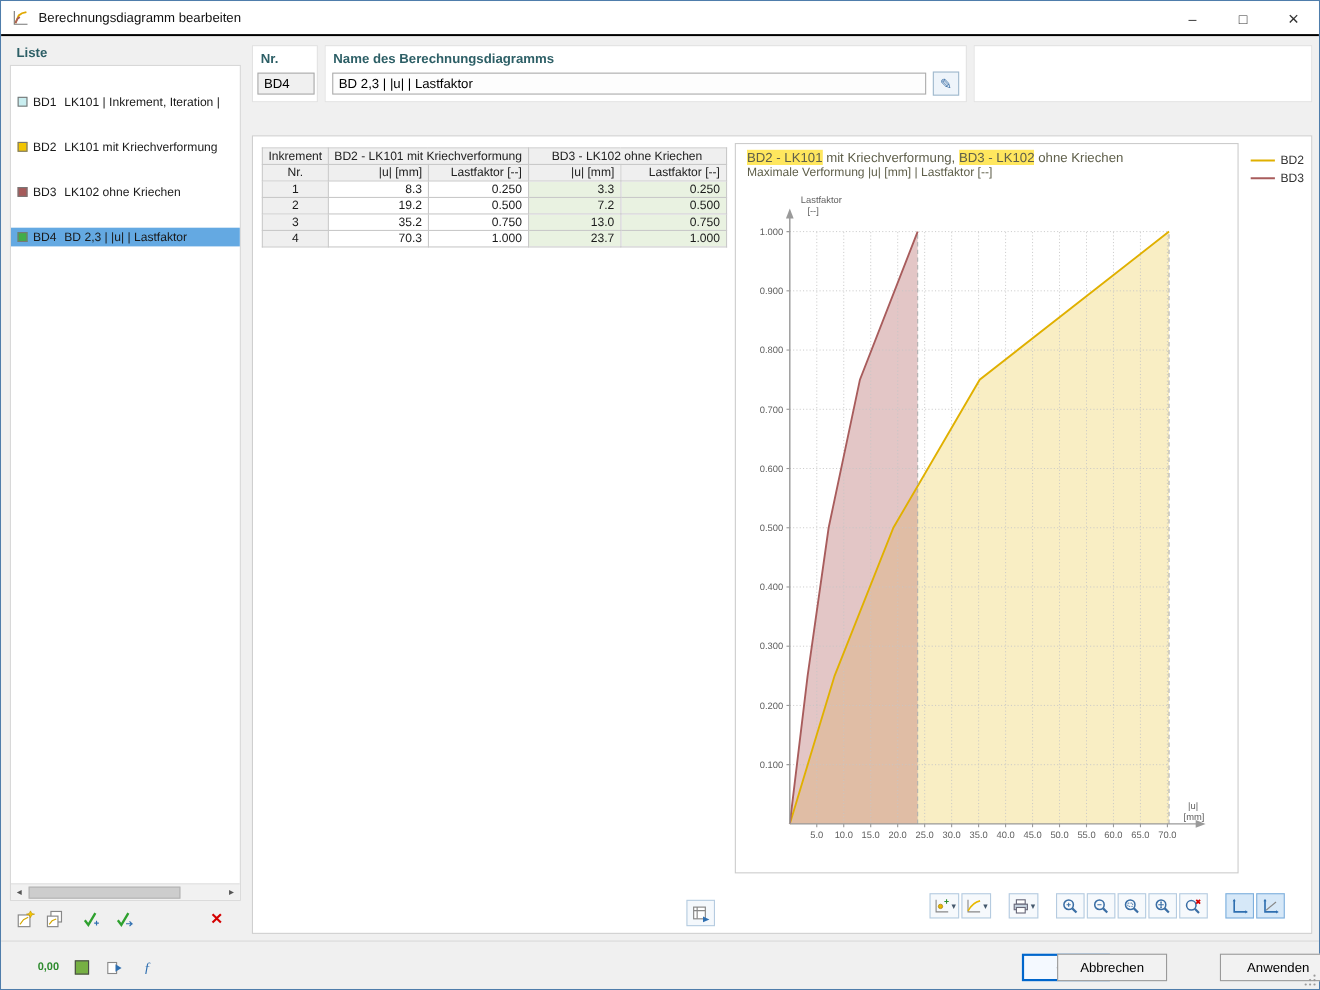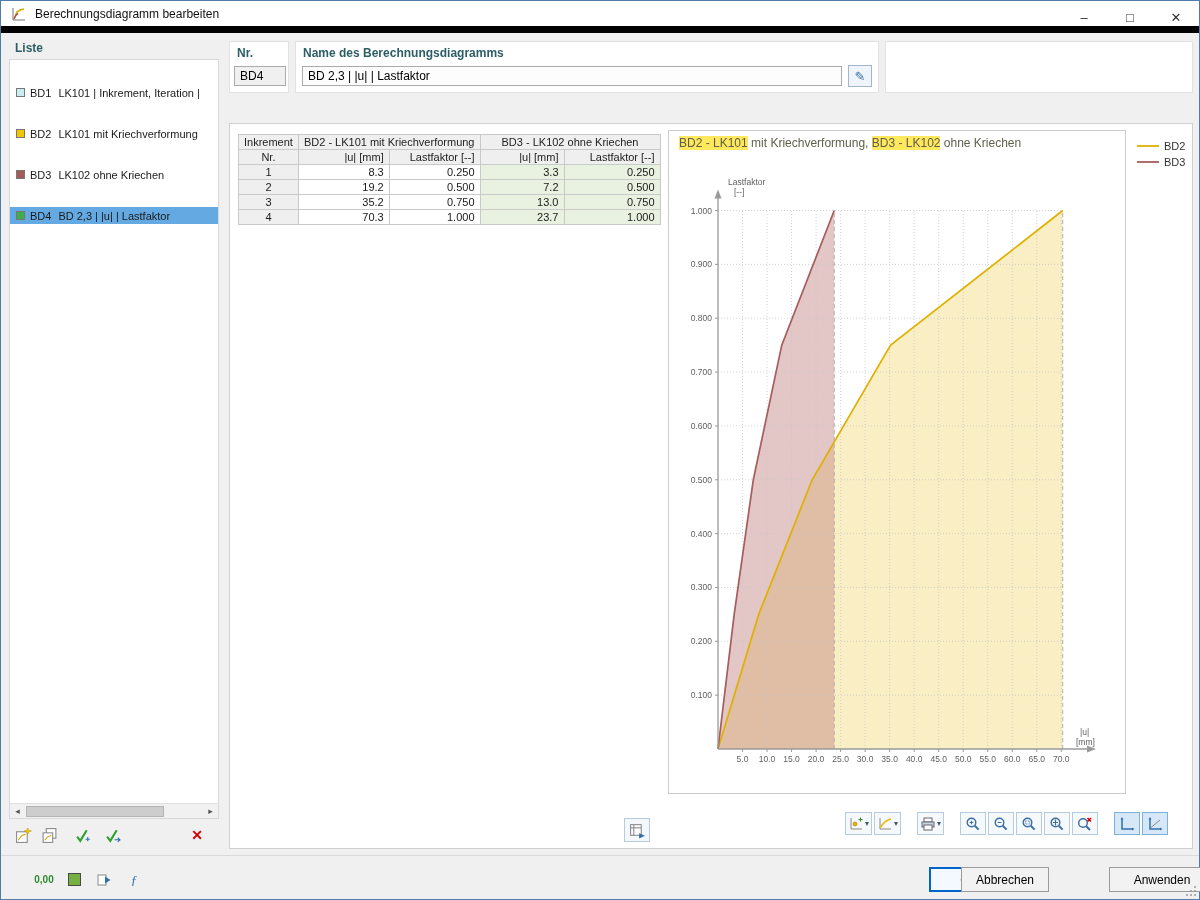--- a/index.html
+++ b/index.html
@@ -2,21 +2,21 @@
 <html><head>
 <meta charset="utf-8">
 <style>
   * { box-sizing: border-box; }
   html,body { margin:0; padding:0; width:1200px; height:900px; overflow:hidden;
               font-family:"Liberation Sans", sans-serif; font-size:12px; color:#1a1a1a; background:#fff; }
   .dialog { position:absolute; inset:0; background:#f0f0f0; border:1px solid #4f7dab; }
 
   
   .titlebar { position:absolute; left:0; top:0; right:0; height:32px; background:#fff;
-              display:flex; align-items:center; border-bottom:7px solid #000000; }
+              display:flex; align-items:center; border-bottom:2px solid #000000; }
   .titlebar .app-icon { margin-left:10px; width:16px; height:16px; }
   .titlebar .ttl { margin-left:8px; font-size:12px; color:#111; }
   .win-controls { position:absolute; right:0; top:0; height:32px; display:flex; }
   .win-btn { width:46px; height:32px; display:flex; align-items:center; justify-content:center;
              font-size:13px; color:#333; background:transparent; border:none; cursor:default; }
 
   .body { position:absolute; left:0; top:32px; right:0; bottom:0; background:#f0f0f0; }
 
   
   .panel-label { position:absolute; font-weight:bold; color:#2d5f66; font-size:12px; }
@@ -262,20 +262,21 @@
         <svg width="17" height="17" viewBox="0 0 16 16">
           <rect x="1.5" y="2.5" width="10" height="10" fill="#fff" stroke="#888"></rect>
           <line x1="1.5" y1="5.5" x2="11.5" y2="5.5" stroke="#888"></line>
           <line x1="4.5" y1="2.5" x2="4.5" y2="12.5" stroke="#888"></line>
           <path d="M9.5 10.5l5.5 2.5-5.5 2.5z" fill="#2f6fb0"></path>
         </svg>
       </button>
 
       <div class="chart-box">
         <div class="chart-title"><span class="hl">BD2 - LK101</span><span> mit Kriechverformung, </span><span class="hl">BD3 - LK102</span><span> ohne Kriechen</span></div>
+        <div class="chart-sub">Maximale Verformung |u| [mm] | Lastfaktor [--]</div>
         <svg id="plot" width="452" height="618" viewBox="0 0 452 618">
             <polygon points="48,582 88.7041095890411,447.38461538461536 142.15890410958903,312.7692307692308 220.62465753424658,178.15384615384613 392.758904109589,43.53846153846155 392.758904109589,582" fill="#f9eec4" fill-opacity="1"></polygon>
             <polygon points="48,582 64.18356164383562,447.38461538461536 83.30958904109589,312.7692307692308 111.75342465753425,178.15384615384613 164.22739726027396,43.53846153846155 164.22739726027396,582" fill="#c08080" fill-opacity="0.45"></polygon>
             <line x1="72.52054794520548" y1="582" x2="72.52054794520548" y2="43.53846153846155" stroke="#c6c6c6" stroke-width="0.8" stroke-dasharray="1 2"></line>
             <line x1="97.04109589041096" y1="582" x2="97.04109589041096" y2="43.53846153846155" stroke="#c6c6c6" stroke-width="0.8" stroke-dasharray="1 2"></line>
             <line x1="121.56164383561644" y1="582" x2="121.56164383561644" y2="43.53846153846155" stroke="#c6c6c6" stroke-width="0.8" stroke-dasharray="1 2"></line>
             <line x1="146.08219178082192" y1="582" x2="146.08219178082192" y2="43.53846153846155" stroke="#c6c6c6" stroke-width="0.8" stroke-dasharray="1 2"></line>
             <line x1="170.60273972602738" y1="582" x2="170.60273972602738" y2="43.53846153846155" stroke="#c6c6c6" stroke-width="0.8" stroke-dasharray="1 2"></line>
             <line x1="195.12328767123287" y1="582" x2="195.12328767123287" y2="43.53846153846155" stroke="#c6c6c6" stroke-width="0.8" stroke-dasharray="1 2"></line>
             <line x1="219.64383561643834" y1="582" x2="219.64383561643834" y2="43.53846153846155" stroke="#c6c6c6" stroke-width="0.8" stroke-dasharray="1 2"></line>
@@ -468,21 +469,21 @@
         <path d="M9 4.5l5.5 3.5L9 11.5z" fill="#2f6fb0"></path>
       </svg>
     </button>
     <button class="foot-btn" style="left:120px;">
       <span class="fx">ƒ</span>
     </button>
 
     <button class="push-btn default" style="left:928px; width:80px;">
       <span>OK</span>
     </button>
-    <button class="push-btn" style="left:960px; width:88px;">
+    <button class="push-btn" style="left:960px; width:100px;">
       <span>Abbrechen</span>
     </button>
     <button class="push-btn" style="left:1108px; width:106px;">
       <span>Anwenden</span>
     </button>
 
     <svg class="grip" width="12" height="12" viewBox="0 0 12 12">
       <circle cx="10" cy="2" r="1" fill="#9a9a9a"></circle>
         <circle cx="10" cy="6" r="1" fill="#9a9a9a"></circle>
         <circle cx="10" cy="10" r="1" fill="#9a9a9a"></circle>

